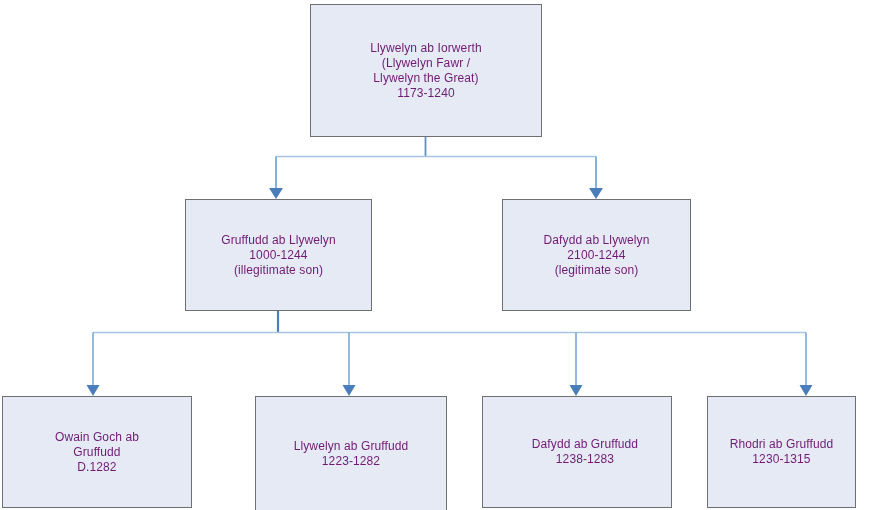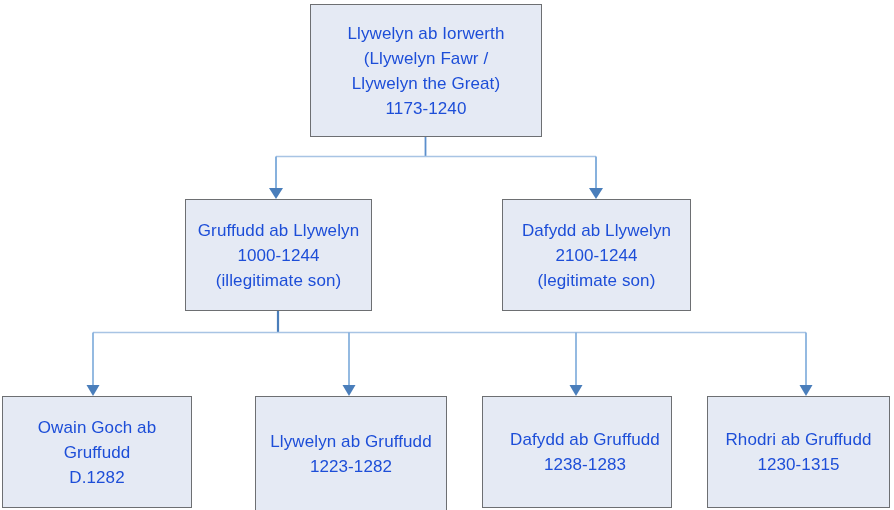--- a/index.html
+++ b/index.html
@@ -33,23 +33,23 @@
     position: absolute;
     box-sizing: border-box;
     background: #e5eaf4;
     border: 1.5px solid #6d6f72;
     display: flex;
     align-items: center;
     justify-content: center;
     text-align: center;
   }
   .node-label {
-    font-size: 17px;
-    line-height: 25px;
-    color: #1d4ed8;
+    font-size: 12px;
+    line-height: 15px;
+    color: #701a75;
     white-space: pre-line;
     letter-spacing: 0.1px;
   }
 </style>
 </head>
 <body>
 
 <div id="chart-canvas">
 
   <svg class="conn-layer" viewBox="0 0 894 510" width="894" height="510" xmlns="http://www.w3.org/2000/svg">
@@ -105,18 +105,18 @@
   <div class="node-box" style="left:255px; top:396px; width:192px; height:116px;">
     <div class="node-label">Llywelyn ab Gruffudd
 1223-1282</div>
   </div>
 
   <div class="node-box" style="left:482px; top:396px; width:190px; height:112px;padding-left:16px;">
     <div class="node-label">Dafydd ab Gruffudd
 1238-1283</div>
   </div>
 
-  <div class="node-box" style="left:707px; top:396px; width:183px; height:112px;">
+  <div class="node-box" style="left:707px; top:396px; width:149px; height:112px;">
     <div class="node-label">Rhodri ab Gruffudd
 1230-1315</div>
   </div>
 
 </div>
 
 </body></html>

